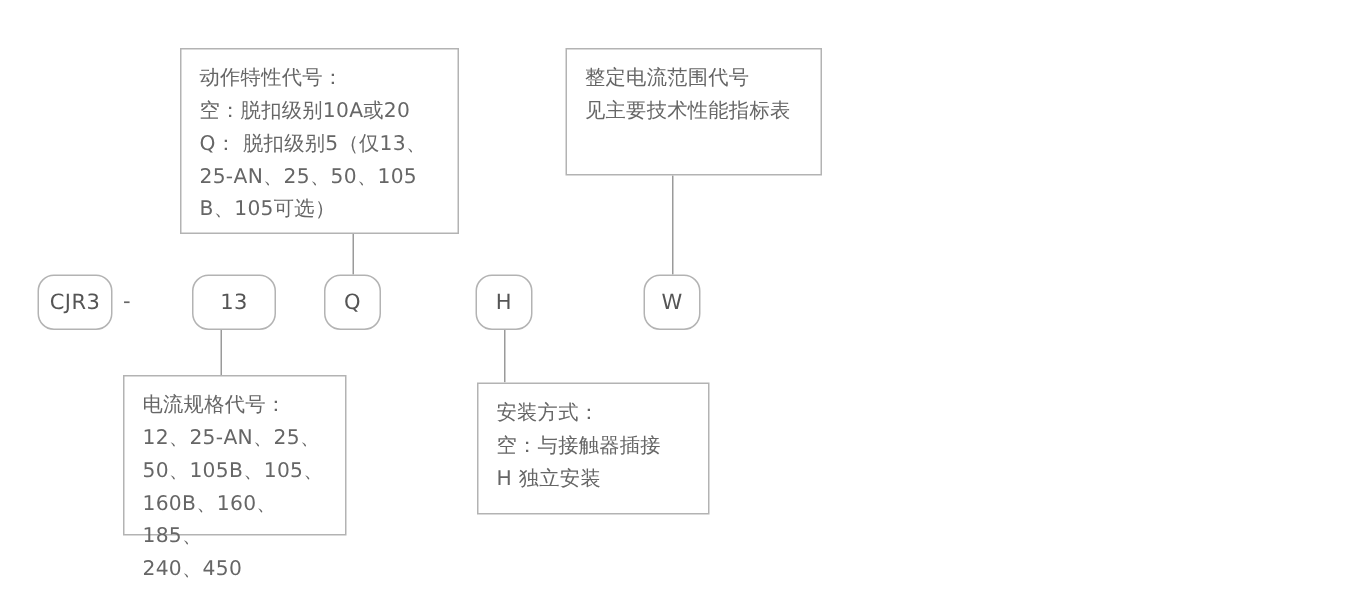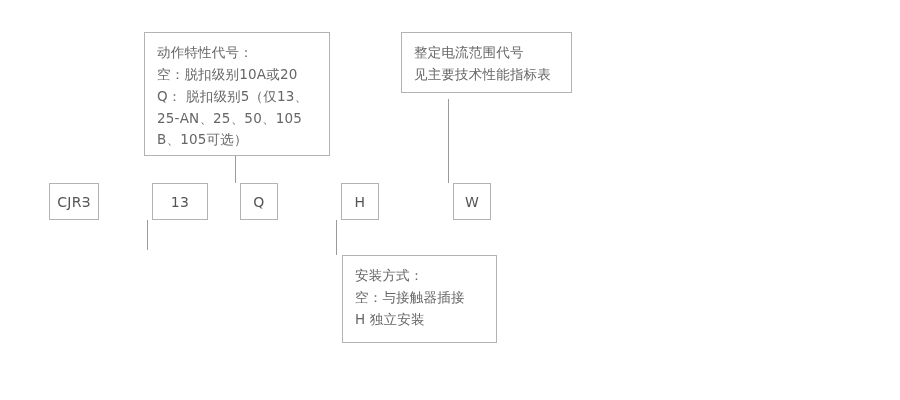--- a/index.html
+++ b/index.html
@@ -17,36 +17,36 @@
     background: #ffffff;
     overflow: hidden;
   }
   .box {
     position: absolute;
     box-sizing: border-box;
     border: 1px solid #b3b3b3;
     background: #ffffff;
     color: #666666;
     z-index: 2;
-    margin-left: 24px;
   }
   .note {
     padding: 9px 12px 10px 12px;
     font-size: 13.5px;
     line-height: 1.62;
     white-space: pre-line;
     letter-spacing: 0.2px;
   }
   .code-box {
     display: flex;
     align-items: center;
     justify-content: center;
     font-size: 14px;
     color: #555555;
     letter-spacing: 0.3px;
+    border-radius: 11px;
   }
   .connector {
     position: absolute;
     background: #9a9a9a;
     z-index: 1;
   }
   .v-line { width: 1px; }
   .dash {
     position: absolute;
     font-size: 14px;
@@ -58,21 +58,21 @@
 <body>
 
 <div id="diagram">
 
   <div class="box note" style="left:120px; top:32px; width:186px; height:124px;">动作特性代号：
 空：脱扣级别10A或20
 Q： 脱扣级别5（仅13、
 25-AN、25、50、105
 B、105可选）</div>
 
-  <div class="box note" style="left:377px; top:32px; width:171px; height:61px;">整定电流范围代号
+  <div class="box note" style="left:377px; top:32px; width:171px; height:85px;">整定电流范围代号
 见主要技术性能指标表</div>
 
   <div class="connector v-line" style="left:235px; top:156px; height:27px;"></div>
 
   <div class="connector v-line" style="left:448px; top:99px; height:84px;"></div>
 
   <div class="box code-box" style="left:25px; top:183px; width:50px; height:37px;">CJR3</div>
 
   <div class="dash" style="left:82px; top:193px;">-</div>
 
@@ -81,18 +81,23 @@
   <div class="box code-box" style="left:216px; top:183px; width:38px; height:37px;">Q</div>
 
   <div class="box code-box" style="left:317px; top:183px; width:38px; height:37px;">H</div>
 
   <div class="box code-box" style="left:429px; top:183px; width:38px; height:37px;">W</div>
 
   <div class="connector v-line" style="left:147px; top:220px; height:30px;"></div>
 
   <div class="connector v-line" style="left:336px; top:220px; height:35px;"></div>
 
+  <div class="box note" style="left:82px; top:250px; width:149px; height:107px;">电流规格代号：
+12、25-AN、25、
+50、105B、105、
+160B、160、185、
+240、450</div>
 
   <div class="box note" style="left:318px; top:255px; width:155px; height:88px;">安装方式：
 空：与接触器插接
 H  独立安装</div>
 
 </div>
 
 </body></html>

